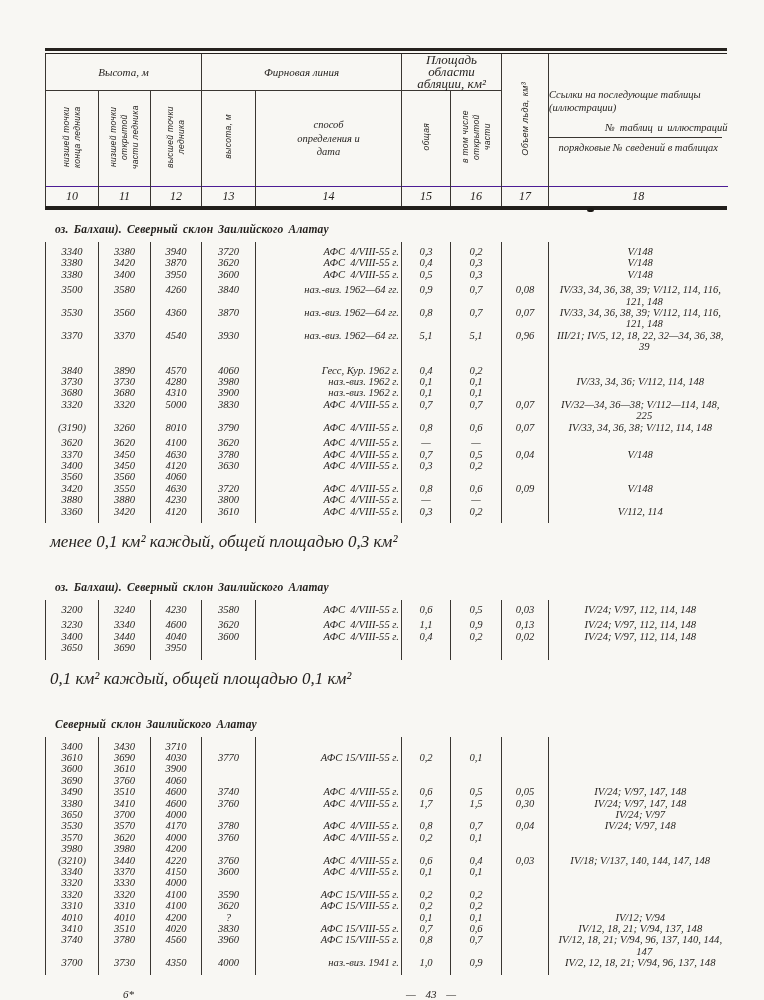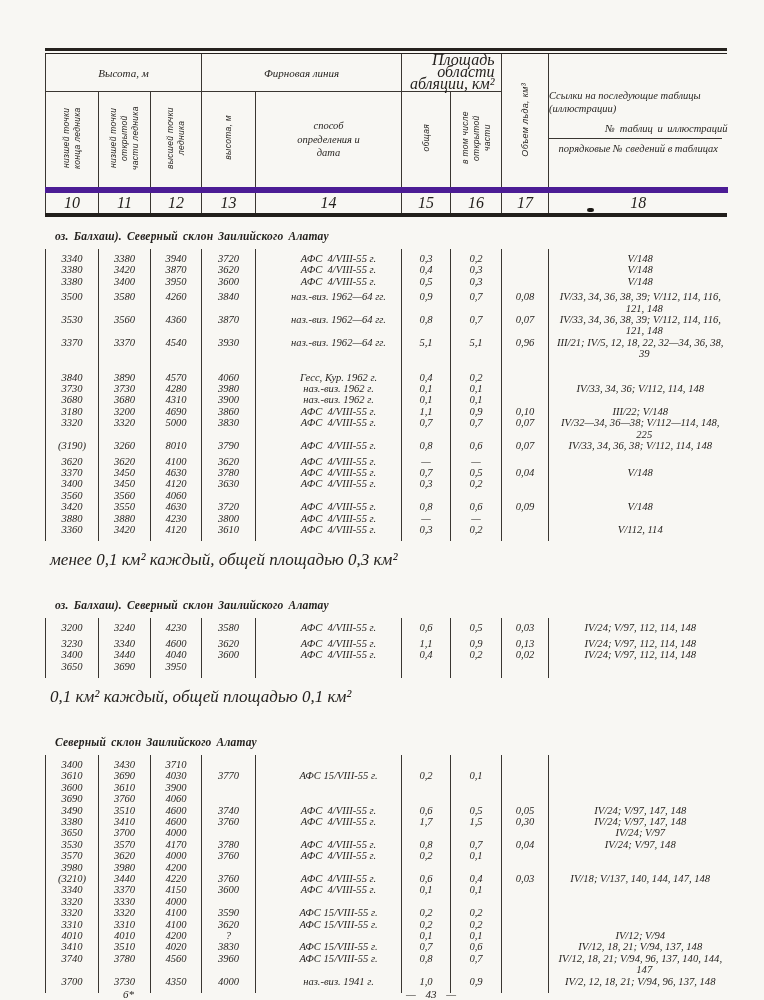--- a/index.html
+++ b/index.html
@@ -17,56 +17,56 @@
   .rule-heavy{height:4px;background:#221f1b;}
 
   table{border-collapse:collapse;table-layout:fixed;width:682px;}
   th,td{margin:0;font-weight:normal;}
 
   
   .hdr th{border-left:1px solid #3a3631;vertical-align:middle;text-align:center;padding:0;}
   .hdr .rowA th{height:34px;border-bottom:1px solid #3a3631;font-size:11px;line-height:12px;}
   .hdr .rowA th.vth, .hdr .rowA th.refs{border-bottom:none;}
   .hdr .rowB th{height:95px;}
-  .abl{display:inline-block;max-width:86px;font-size:16px;line-height:12px;text-align:right;}
+  .abl{display:inline-block;max-width:86px;font-size:13px;line-height:12px;}
   .vtext{
     display:inline-block;
     writing-mode:vertical-rl;transform:rotate(180deg);
     font-family:"Liberation Sans", sans-serif;
     font-size:8.5px;line-height:11px;letter-spacing:.3px;
     max-height:66px;
   }
   .vtext.vshort{max-height:none;}
   .vtext.vlong{max-height:none;font-size:9px;}
   .sposob-in{display:inline-block;max-width:82px;font-size:10.5px;line-height:13.5px;}
   .refs{vertical-align:middle;padding:0 4px;}
   .refs1{font-size:10.5px;line-height:13px;margin:2px 0 8px 0;text-align:left;}
   .refs2{font-size:10.5px;line-height:12px;text-align:right;word-spacing:2px;}
   .refs-rule{border-top:1px solid #3a3631;width:97%;margin:3px auto 3px 0;}
   .refs3{font-size:10.5px;line-height:13px;text-align:center;}
-  .rowN td{border-left:1px solid #3a3631;border-top:6px solid #4c1d95;
-    height:17px;text-align:center;font-size:16px;vertical-align:middle;}
+  .rowN td{border-left:1px solid #3a3631;border-top:1px solid #4c1d95;
+    height:17px;text-align:center;font-size:12px;vertical-align:middle;}
 
   
   .section-title{
     font-weight:bold;font-size:11.5px;letter-spacing:.2px;word-spacing:2px;
     margin:13px 0 7px 10px;
   }
   .section + .section .section-title{margin-top:29px;}
   .blk td{
     border-left:1px solid #3a3631;
     font-size:10.6px;line-height:11.4px;
     padding:0 2px;vertical-align:top;
   }
   .blk tr:first-child td{padding-top:4px;}
   .blk tr:last-child td{padding-bottom:6px;}
   .blk tr.gap-s td{padding-top:4px;}
   .blk tr.gap-m td{padding-top:12px;}
   .c0,.c1,.c2,.c3,.c5,.c6,.c7{text-align:center;}
-  .c4{text-align:center;padding-left:22px !important;white-space:pre-wrap;}
+  .c4{text-align:right;padding-left:22px !important;white-space:pre-wrap;}
   .c8{text-align:center;padding-left:14px !important;text-indent:-8px;}
   .note{font-size:17px;margin:9px 0 0 5px;}
 
   
   .blot{position:absolute;width:7px;height:4px;background:#1c1915;border-radius:40%/60%;}
 
   .footer{position:absolute;left:45px;top:940px;width:682px;font-size:11px;}
   .footer-left{position:absolute;left:33px;top:0;}
   .footer-center{position:absolute;left:0;right:0;text-align:center;word-spacing:7px;}
 </style>
@@ -238,31 +238,20 @@
                 <td class="c1">3680</td>
                 <td class="c2">4310</td>
                 <td class="c3">3900</td>
                 <td class="c4">наз.-виз. 1962 г.</td>
                 <td class="c5">0,1</td>
                 <td class="c6">0,1</td>
                 <td class="c7"></td>
                 <td class="c8"></td>
               </tr>
               <tr>
-                <td class="c0">3180</td>
-                <td class="c1">3200</td>
-                <td class="c2">4690</td>
-                <td class="c3">3860</td>
-                <td class="c4">АФС  4/VIII-55 г.</td>
-                <td class="c5">1,1</td>
-                <td class="c6">0,9</td>
-                <td class="c7">0,10</td>
-                <td class="c8">III/22; V/148</td>
-              </tr>
-              <tr>
                 <td class="c0">3320</td>
                 <td class="c1">3320</td>
                 <td class="c2">5000</td>
                 <td class="c3">3830</td>
                 <td class="c4">АФС  4/VIII-55 г.</td>
                 <td class="c5">0,7</td>
                 <td class="c6">0,7</td>
                 <td class="c7">0,07</td>
                 <td class="c8">IV/32—34, 36—38; V/112—114, 148, 225</td>
               </tr>

